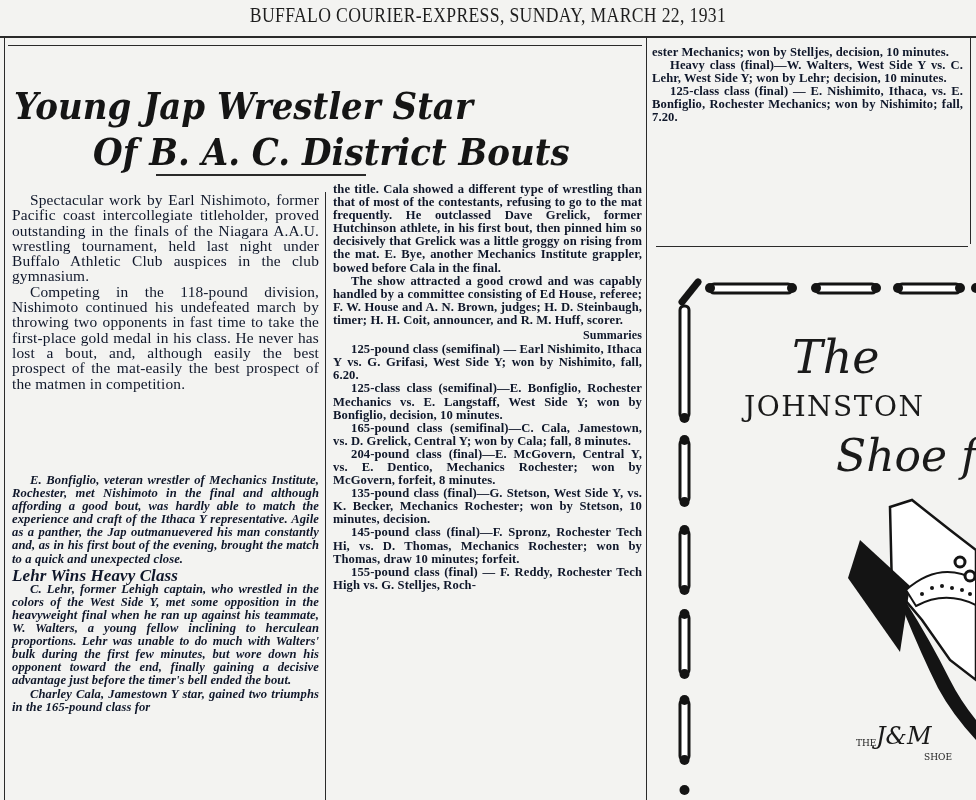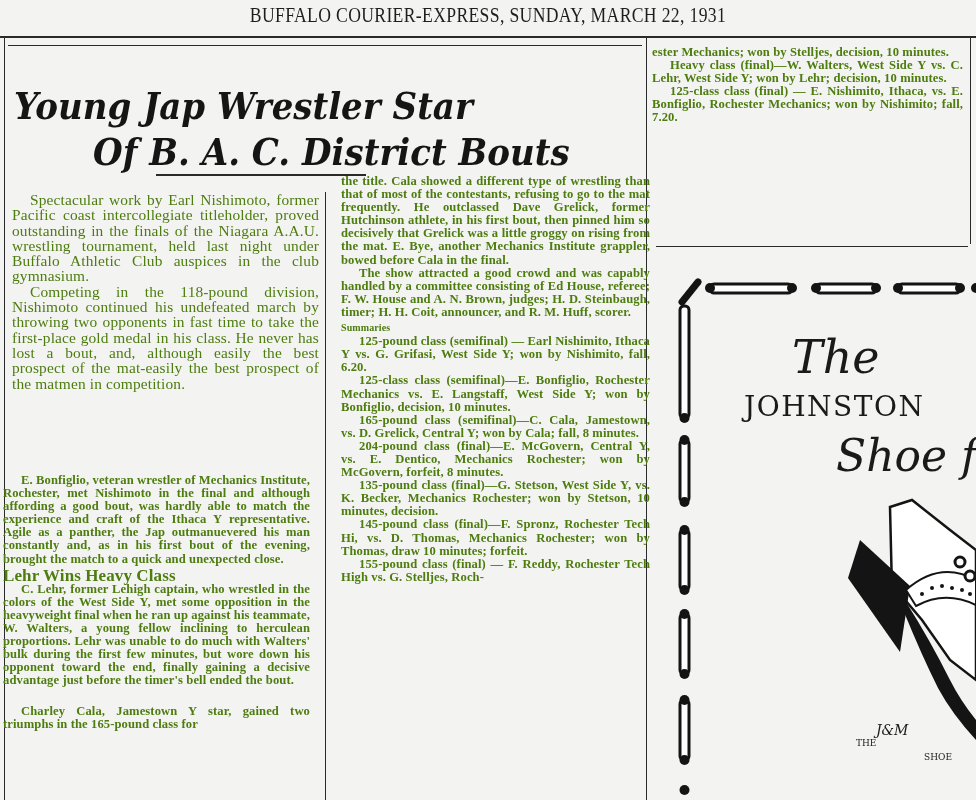--- a/index.html
+++ b/index.html
@@ -21,39 +21,39 @@
     position:absolute; left:14px; top:58px; width:630px;
     font-family:"DejaVu Serif", serif; font-weight:bold; font-style:italic;
     font-size:37px; line-height:46px; color:#151515;
     transform:scaleX(0.92); transform-origin:left top;
   }
   .headline .l2 { display:block; padding-left:86px; }
   .headline .l1 { display:block; }
 
   .col {
     position:absolute; font-family:"Liberation Serif", serif; text-align:justify;
-    color:#4d7c0f; font-weight:bold;
+    color:#0f172a; font-weight:bold;
   }
   .col p { margin:0; text-indent:18px; hyphens:manual; }
   .col-lead { left:12px; top:192px; width:307px; font-size:15.4px; line-height:15.3px; letter-spacing:0.15px; }
   .col-lead p { font-weight:normal; }
   .col-small { font-size:12.6px; line-height:13.1px; letter-spacing:0.1px; }
-  .col1b { left:3px; top:474px; width:307px; }
-  .col2 { left:333px; top:175px; width:309px;margin-left:8px; }
+  .col1b { left:12px; top:474px; width:307px;font-style:italic; }
+  .col2 { left:333px; top:183px; width:309px; }
   .col3 { left:652px; top:46px; width:311px; }
   .subhead { text-align:left; font-weight:bold; margin:3px 0 1px 0; font-size:17px; }
-  .summ-head { text-align:left; font-weight:bold; margin:2px 0 1px 0; font-size:10px; }
+  .summ-head { text-align:right; font-weight:bold; margin:2px 0 1px 0; font-size:12px; }
 
   .ad { position:absolute; left:660px; top:260px; width:316px; height:540px; overflow:hidden; }
   .ad .the { position:absolute; left:132px; top:70px; font-family:"DejaVu Serif", serif; font-style:italic; font-size:46px; }
   .ad .brand { position:absolute; left:84px; top:130px; font-family:"DejaVu Serif", serif; font-weight:normal; font-size:28px; letter-spacing:1.5px; }
   .ad .tag { position:absolute; left:176px; top:170px; font-family:"DejaVu Serif", serif; font-style:italic; font-size:44px; white-space:nowrap; }
   .ad svg { position:absolute; left:0; top:0; }
   .ad .maker-text { position:absolute; left:196px; top:480px; font-size:9px; font-family:"DejaVu Serif", serif; }
-  .ad .maker-script { position:absolute; left:216px; top:462px; font-size:14px; font-style:italic; font-family:"DejaVu Serif", serif; }
+  .ad .maker-script { position:absolute; left:216px; top:462px; font-size:24px; font-style:italic; font-family:"DejaVu Serif", serif; }
 </style>
 </head>
 <body>
 
 <div class="masthead">BUFFALO COURIER-EXPRESS, SUNDAY, MARCH 22, 1931</div>
 <div class="rule-top"></div>
 
 <div class="vline" style="left:4px;top:38px;height:762px;"></div>
 <div class="vline" style="left:646px;top:38px;height:762px;"></div>
 <div class="vline" style="left:970px;top:38px;height:206px;"></div>
@@ -69,21 +69,21 @@
 
 <div class="col col-lead">
   <p>Spectacular work by Earl Nishimoto, former Pacific coast intercollegiate titleholder, proved outstanding in the finals of the Niagara A.A.U. wrestling tournament, held last night under Buffalo Athletic Club auspices in the club gymnasium.</p>
   <p>Competing in the 118-pound division, Nishimoto continued his undefeated march by throwing two opponents in fast time to take the first-place gold medal in his class. He never has lost a bout, and, although easily the best prospect of the mat-easily the best prospect of the matmen in competition.</p>
 </div>
 
 <div class="col col-small col1b">
   <p>E. Bonfiglio, veteran wrestler of Mechanics Institute, Rochester, met Nishimoto in the final and although affording a good bout, was hardly able to match the experience and craft of the Ithaca Y representative. Agile as a panther, the Jap outmanuevered his man constantly and, as in his first bout of the evening, brought the match to a quick and unexpected close.</p>
   <div class="subhead">Lehr Wins Heavy Class</div>
   <p>C. Lehr, former Lehigh captain, who wrestled in the colors of the West Side Y, met some opposition in the heavyweight final when he ran up against his teammate, W. Walters, a young fellow inclining to herculean proportions. Lehr was unable to do much with Walters' bulk during the first few minutes, but wore down his opponent toward the end, finally gaining a decisive advantage just before the timer's bell ended the bout.</p>
-  <p style="margin-top:17px;">Charley Cala, Jamestown Y star, gained two triumphs in the 165-pound class for</p>
+  <p style="margin-top:0;">Charley Cala, Jamestown Y star, gained two triumphs in the 165-pound class for</p>
 </div>
 
 <div class="col col-small col2">
   <p style="text-indent:0;">the title. Cala showed a different type of wrestling than that of most of the contestants, refusing to go to the mat frequently. He outclassed Dave Grelick, former Hutchinson athlete, in his first bout, then pinned him so decisively that Grelick was a little groggy on rising from the mat. E. Bye, another Mechanics Institute grappler, bowed before Cala in the final.</p>
   <p>The show attracted a good crowd and was capably handled by a committee consisting of Ed House, referee; F. W. House and A. N. Brown, judges; H. D. Steinbaugh, timer; H. H. Coit, announcer, and R. M. Huff, scorer.</p>
   <div class="summ-head">Summaries</div>
   <p>125-pound class (semifinal) — Earl Nishimito, Ithaca Y vs. G. Grifasi, West Side Y; won by Nishimito, fall, 6.20.</p>
   <p>125-class class (semifinal)—E. Bonfiglio, Rochester Mechanics vs. E. Langstaff, West Side Y; won by Bonfiglio, decision, 10 minutes.</p>
   <p>165-pound class (semifinal)—C. Cala, Jamestown, vs. D. Grelick, Central Y; won by Cala; fall, 8 minutes.</p>
   <p>204-pound class (final)—E. McGovern, Central Y, vs. E. Dentico, Mechanics Rochester; won by McGovern, forfeit, 8 minutes.</p>

